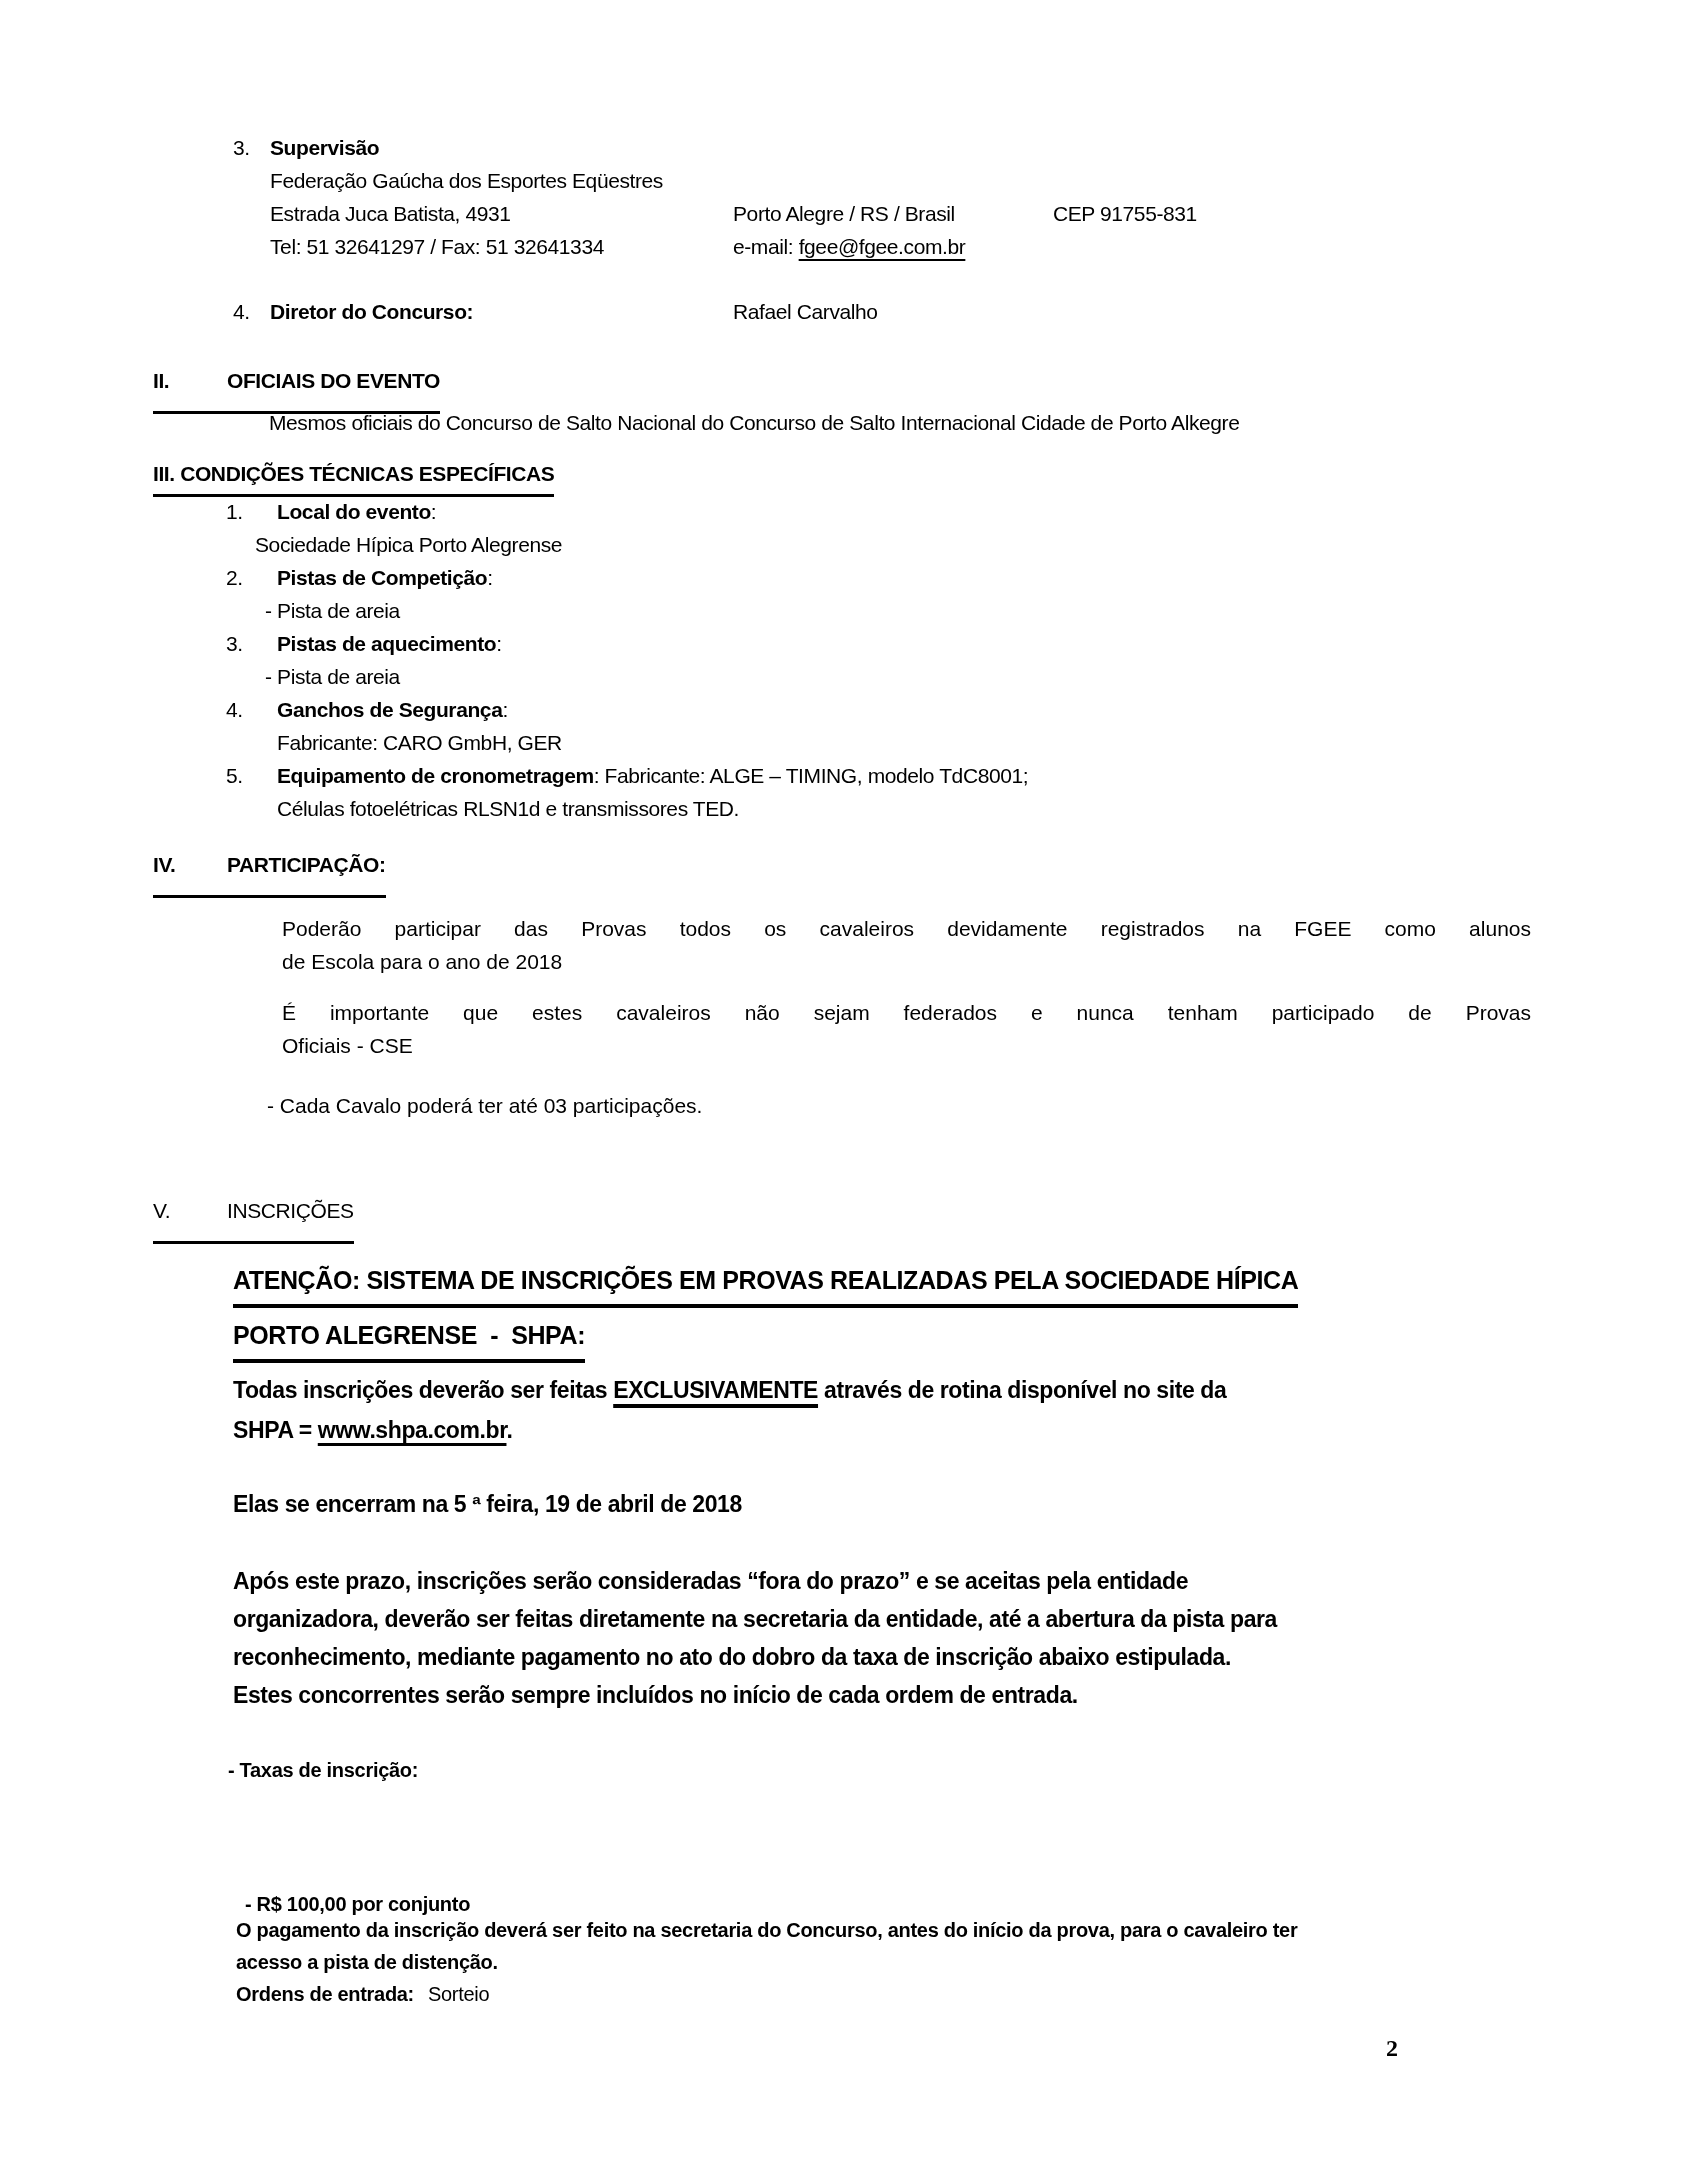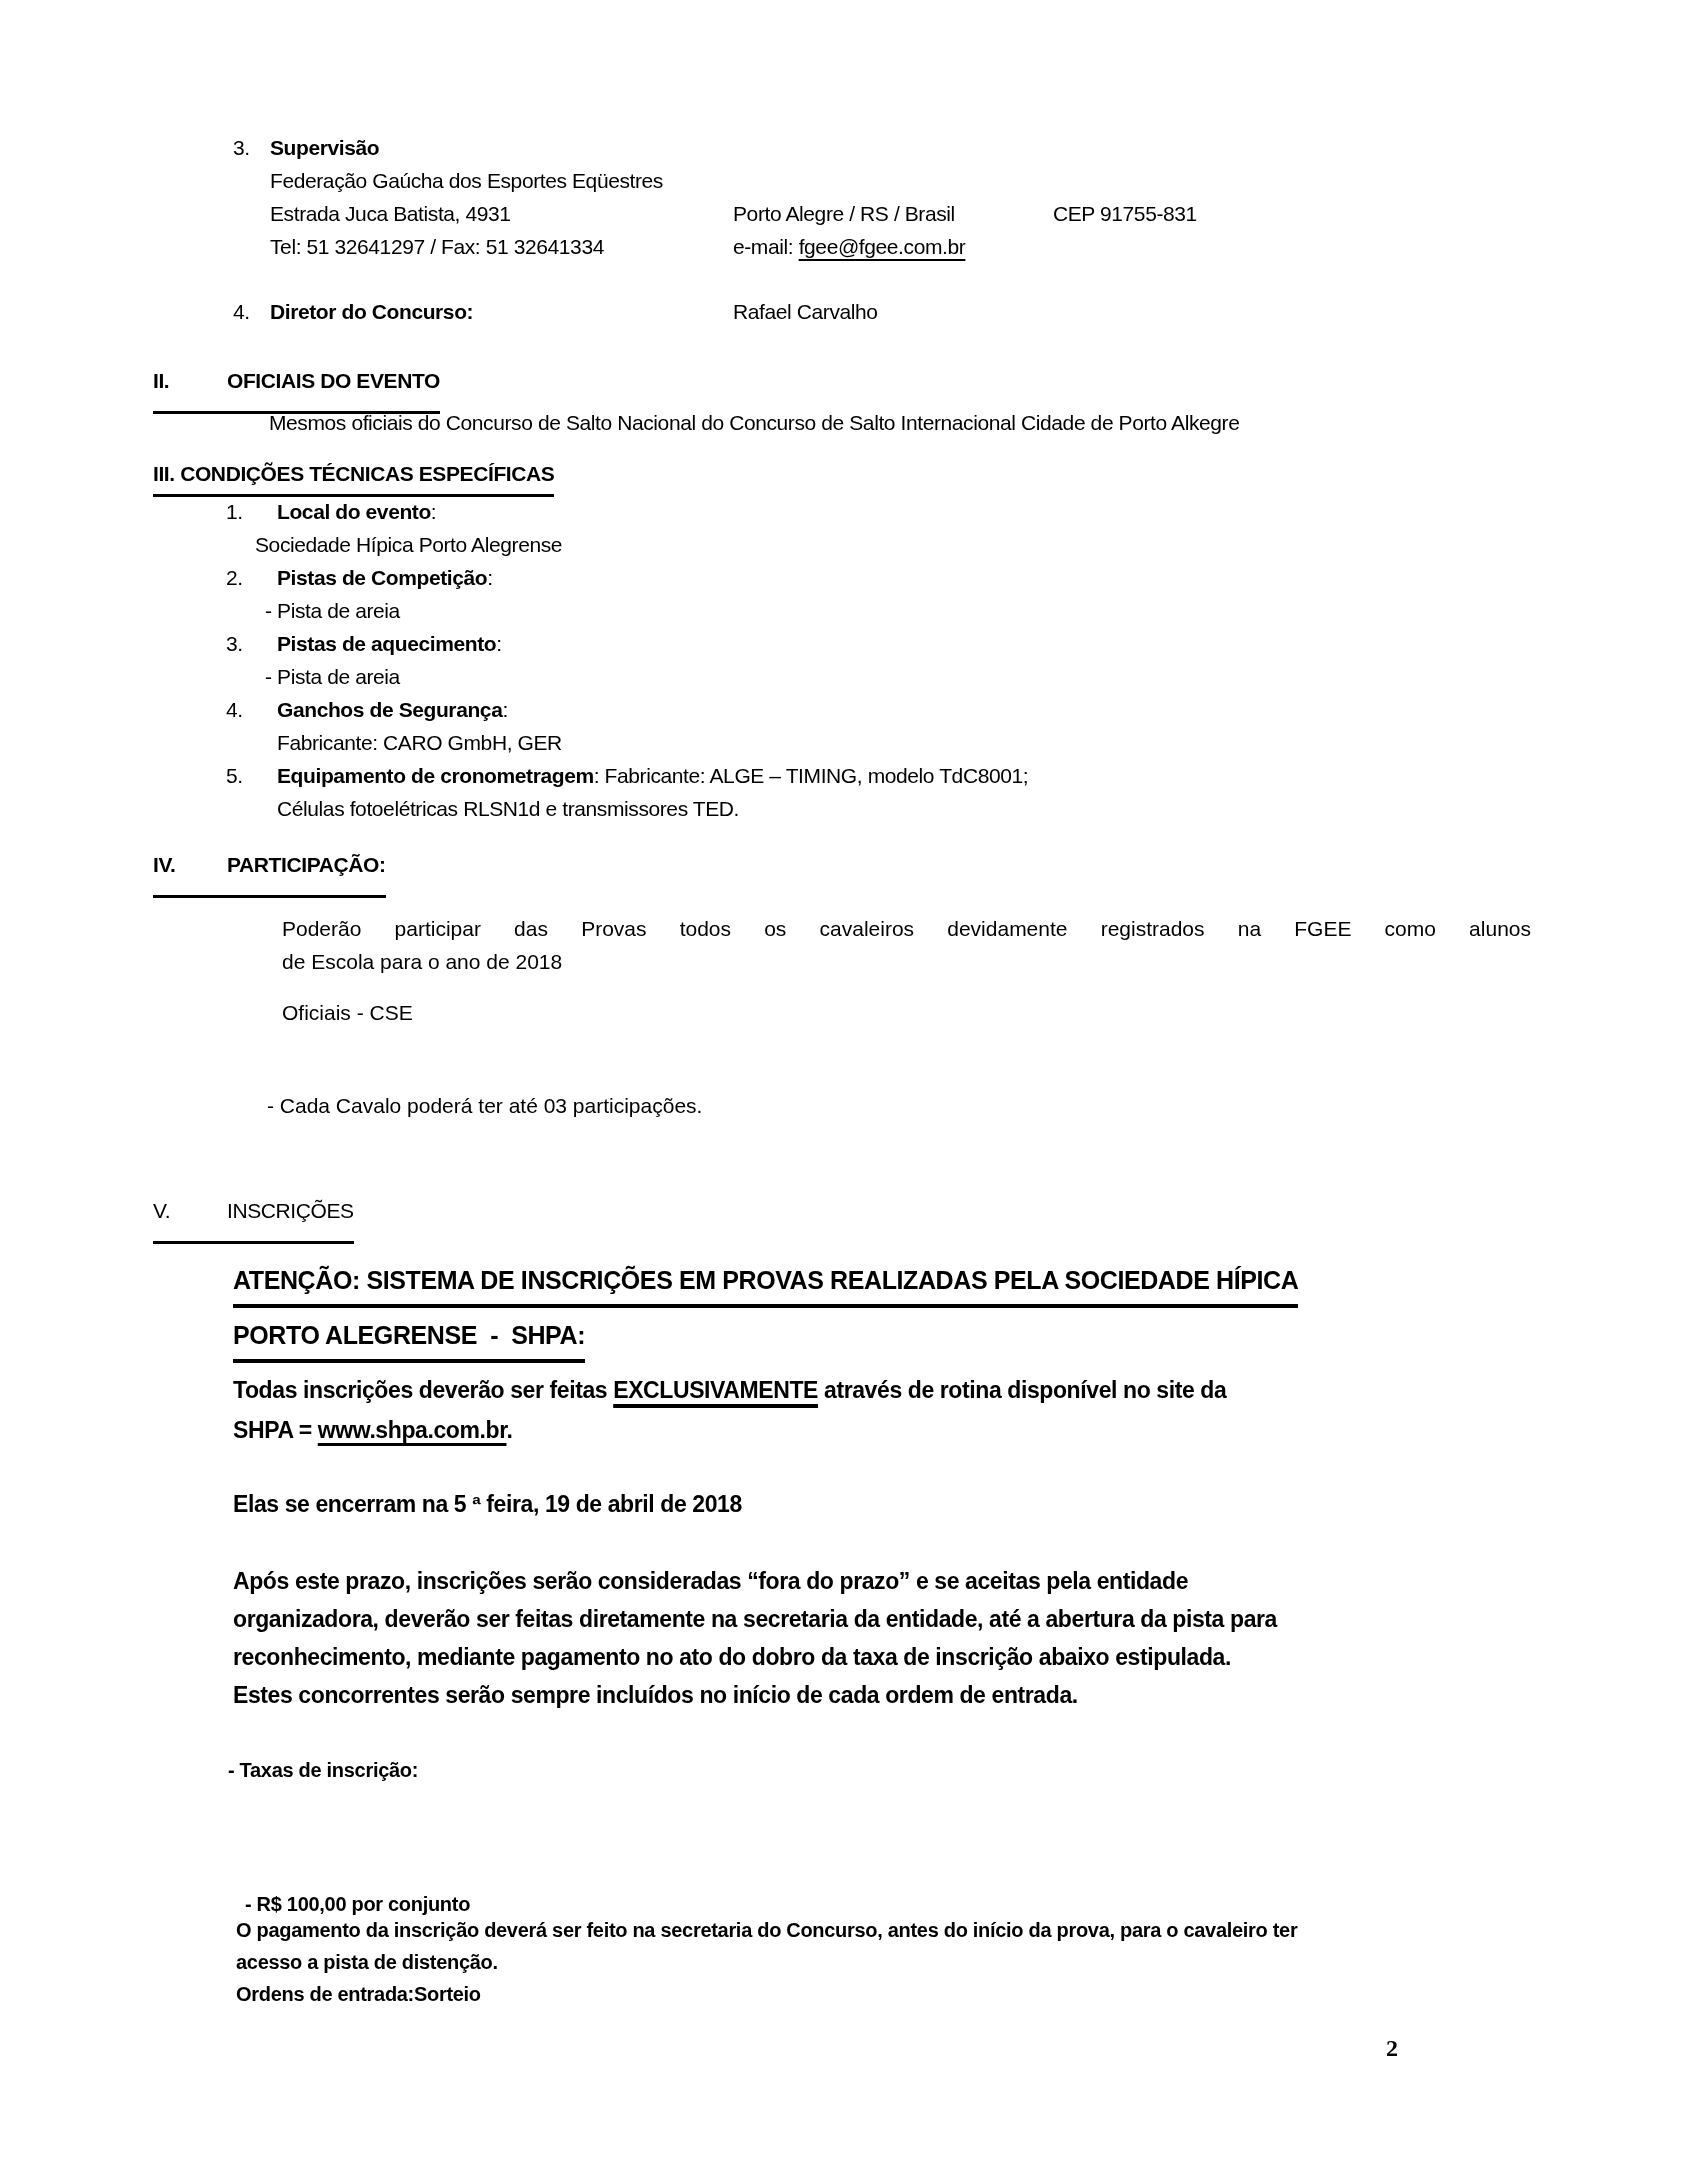--- a/index.html
+++ b/index.html
@@ -123,20 +123,21 @@
       <span>PARTICIPAÇÃO:</span>
     </span>
   </div>
 
   <div class="abs t-body" style="left:282px;top:912px;width:1249px;">
     <div class="justify-full">Poderão participar das Provas todos os cavaleiros devidamente registrados na FGEE como alunos</div>
     <div>de Escola para o ano de 2018</div>
   </div>
 
   <div class="abs t-body" style="left:282px;top:996px;width:1249px;">
+    <div class="justify-full">É importante que estes cavaleiros não sejam federados e nunca tenham participado de Provas</div>
     <div>Oficiais - CSE</div>
   </div>
 
   <div class="abs t-body" style="left:267px;top:1089px;">- Cada Cavalo poderá ter até 03 participações.</div>
 
   <div class="abs t-base" style="left:153px;top:1194px;">
     <span class="sechead">
       <span class="numeral">V.</span>
       <span>INSCRIÇÕES</span>
     </span>
@@ -167,19 +168,19 @@
 
   <div class="abs t-small" style="left:228px;top:1754px;">- Taxas de inscrição:</div>
   <div class="abs t-small" style="left:245px;top:1888px;">- R$ 100,00 por conjunto</div>
 
   <div class="abs t-small" style="left:236px;top:1882px;margin-top:32px;">
     <div>O pagamento da inscrição deverá ser feito na secretaria do Concurso, antes do início da prova, para o cavaleiro ter</div>
     <div>acesso a pista de distenção.</div>
   </div>
 
   <div class="abs t-small" style="left:236px;top:1978px;">
-    <span>Ordens de entrada:</span><span style="font-weight:bold;">Sorteio</span>
+    <span>Ordens de entrada:</span><span style="font-weight:normal;margin-left:14px;">Sorteio</span>
   </div>
 
   <div class="abs pagenum b" style="left:1386px;top:2035px;">2</div>
 
 </div>
 
 
 </body></html>

